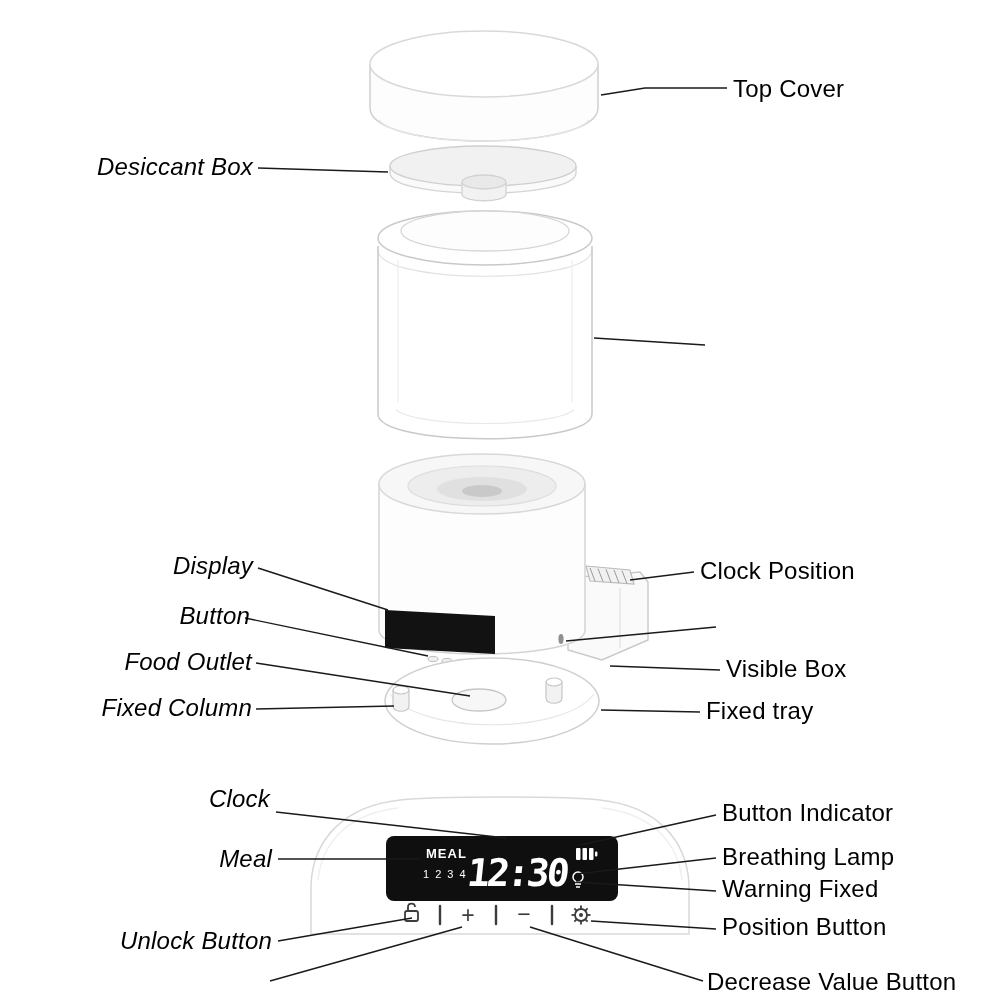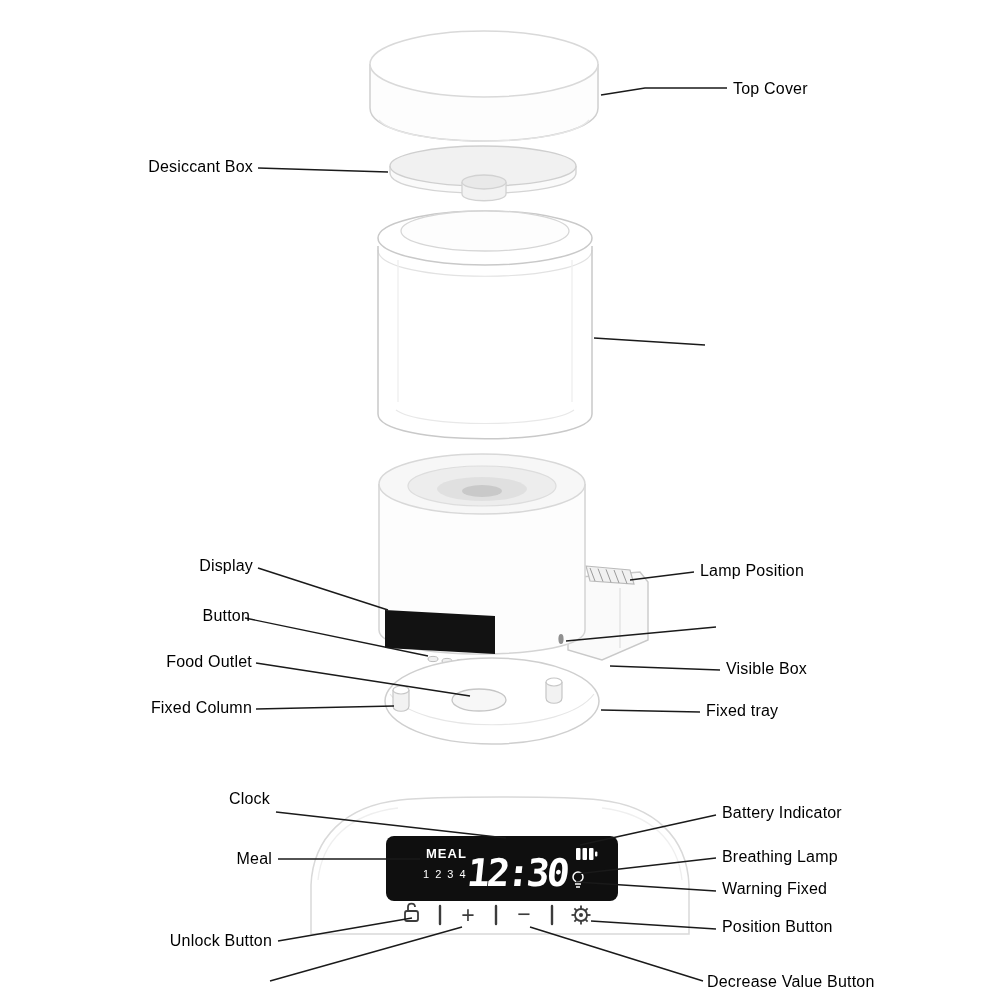--- a/index.html
+++ b/index.html
@@ -2,24 +2,24 @@
 <html><head>
 <meta charset="utf-8">
 <style>
   html,body{margin:0;padding:0;background:#ffffff;}
   .canvas{
     position:relative;width:1000px;height:1000px;background:#ffffff;overflow:hidden;
     font-family:"Liberation Sans", sans-serif;
   }
   .canvas svg{position:absolute;left:0;top:0;}
   .label{
-    position:absolute;font-size:16px;line-height:24px;color:#000;
+    position:absolute;font-size:24px;line-height:24px;color:#000;
     white-space:nowrap;letter-spacing:.2px;
   }
-  .label.left{text-align:right;}
+  .label.left{text-align:right;font-style:italic;}
   svg text{font-family:"Liberation Sans", sans-serif;}
   svg text.seg{font-family:"DejaVu Sans Mono", monospace;font-weight:bold;}
 </style>
 </head>
 <body>
 
 <div class="canvas">
 
 <svg width="1000" height="1000" viewBox="0 0 1000 1000">
 
@@ -167,22 +167,22 @@
   <div class="label left" style="top:155px;right:747px">Desiccant Box</div>
   <div class="label left" style="top:554px;right:747px">Display</div>
   <div class="label left" style="top:604px;right:750px">Button</div>
   <div class="label left" style="top:650px;right:748px">Food Outlet</div>
   <div class="label left" style="top:696px;right:748px">Fixed Column</div>
   <div class="label left" style="top:787px;right:730px">Clock</div>
   <div class="label left" style="top:847px;right:728px">Meal</div>
   <div class="label left" style="top:929px;right:728px">Unlock Button</div>
 
   <div class="label" style="top:77px;left:733px">Top Cover</div>
-  <div class="label" style="top:559px;left:700px">Lamp Position</div>
+  <div class="label" style="top:559px;left:700px">Clock Position</div>
   <div class="label" style="top:657px;left:726px">Visible Box</div>
   <div class="label" style="top:699px;left:706px">Fixed tray</div>
-  <div class="label" style="top:801px;left:722px">Battery Indicator</div>
+  <div class="label" style="top:801px;left:722px">Button Indicator</div>
   <div class="label" style="top:845px;left:722px">Breathing Lamp</div>
   <div class="label" style="top:877px;left:722px">Warning Fixed</div>
   <div class="label" style="top:915px;left:722px">Position Button</div>
   <div class="label" style="top:970px;left:707px">Decrease Value Button</div>
 
 </div>
 
 </body></html>

